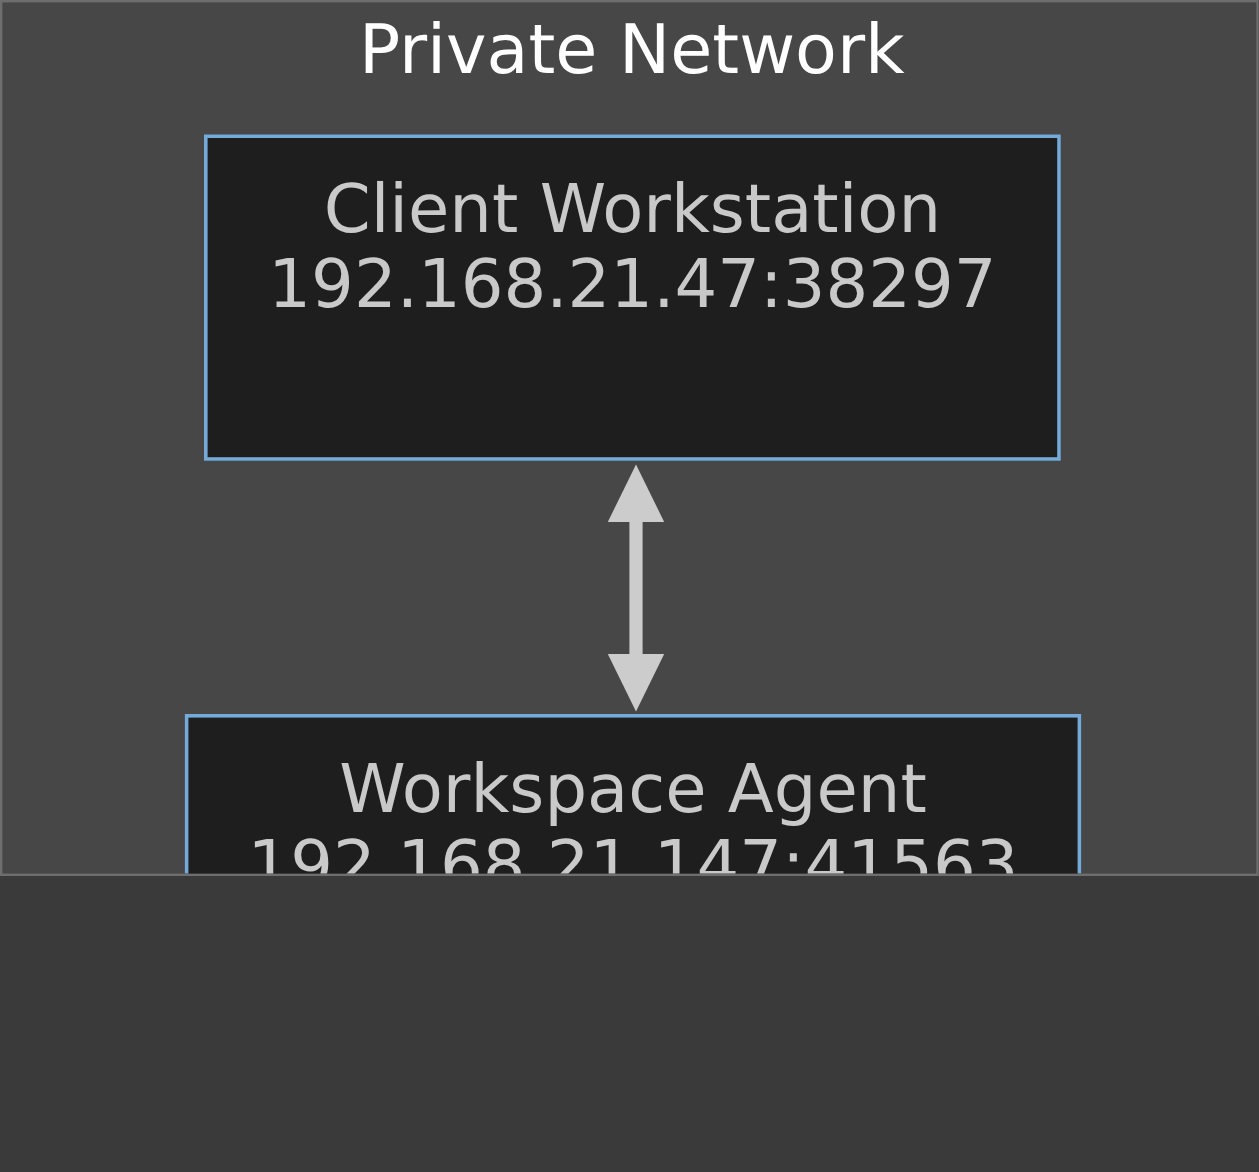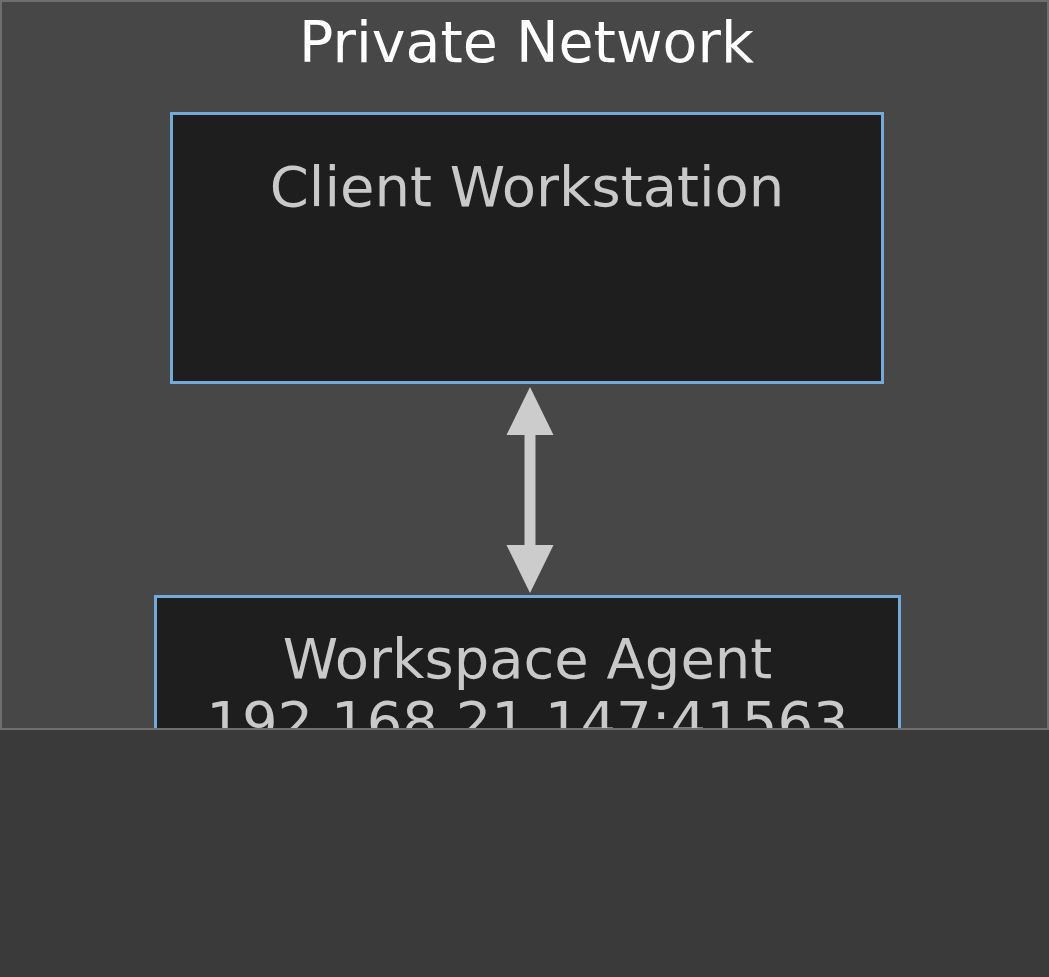--- a/index.html
+++ b/index.html
@@ -37,21 +37,21 @@
     display: flex;
     flex-direction: column;
     align-items: center;
     justify-content: flex-start;
   }
   #node-client {
     left: 168px;
     top: 110px;
     width: 714px;
     height: 272px;
-    padding-top: 40px;
+    padding-top: 28px;
   }
   #node-agent {
     left: 152px;
     top: 593px;
     width: 747px;
     height: 278px;
     padding-top: 29px;
   }
   .node-line {
     color: #c9c9c9;
@@ -73,20 +73,21 @@
 </style>
 </head>
 <body>
 
 <div id="canvas">
 
   <div id="diagram-title">Private Network</div>
 
   <div class="node-box" id="node-client">
     <div class="node-line">Client Workstation</div>
+    <div class="node-line">192.168.21.47:38297</div>
   </div>
 
   <div id="connector">
     <svg width="68" height="216" viewBox="0 0 68 216" xmlns="http://www.w3.org/2000/svg">
       <g fill="#cccccc">
         <polygon points="34,5 10.5,53 57.5,53"></polygon>
         <rect x="28.5" y="50" width="11" height="116"></rect>
         <polygon points="34,211 10.5,163 57.5,163"></polygon>
       </g>
     </svg>

